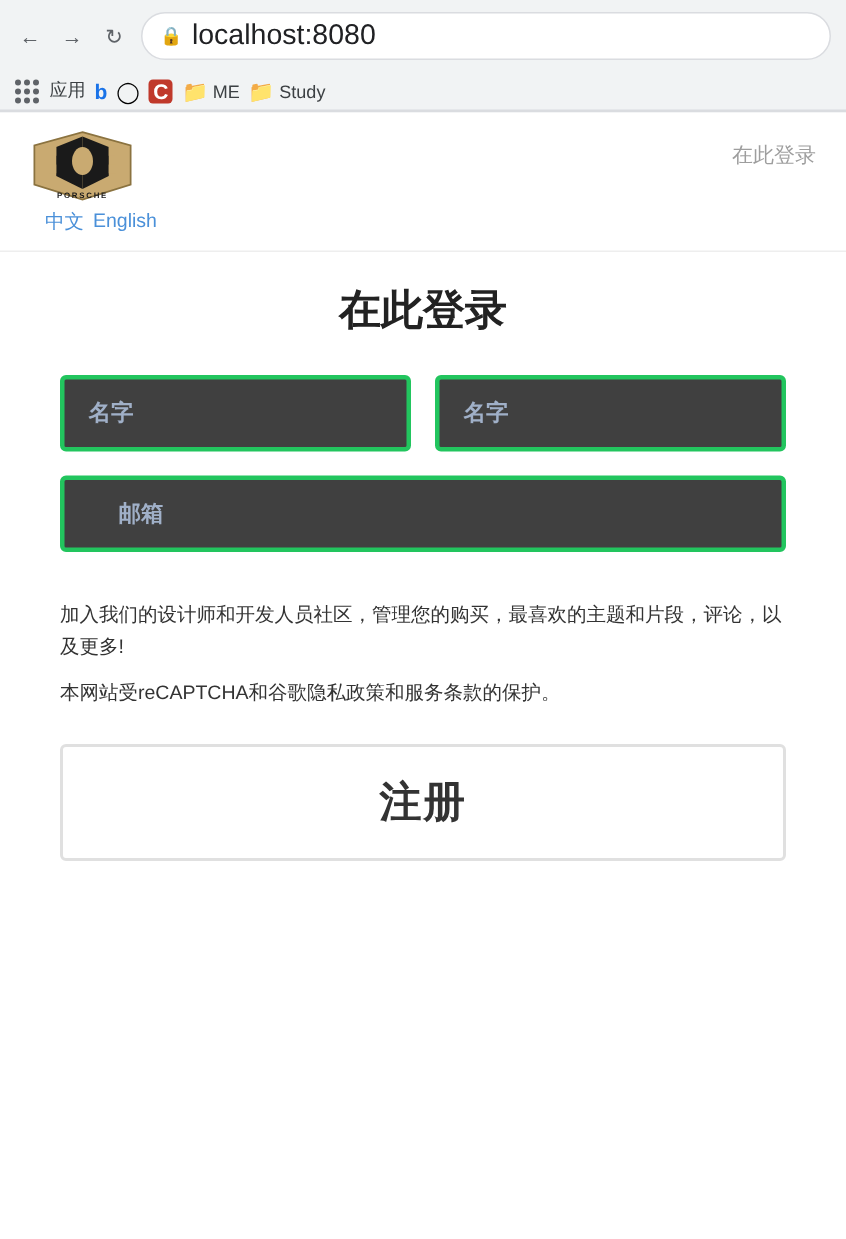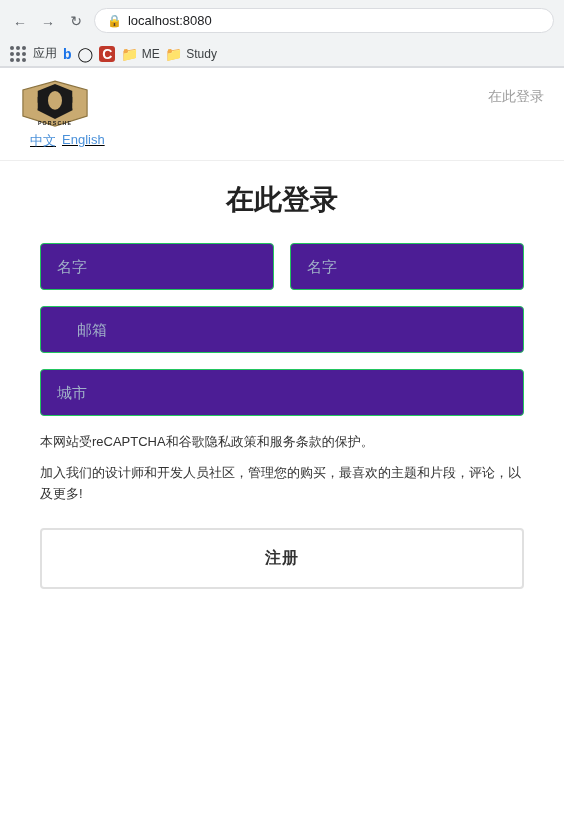--- a/index.html
+++ b/index.html
@@ -52,21 +52,21 @@
       flex: 1;
       gap: 6px;
     }
 
     .address-bar-icon {
       color: #188038;
       font-size: 12px;
     }
 
     .address-text {
-      font-size: 13px;
+      font-size: 19px;
       color: #202124;
     }
 
     .bookmarks-bar {
       display: flex;
       align-items: center;
       padding: 4px 10px;
       gap: 6px;
       background: #f1f3f4;
       border-bottom: 1px solid #dadce0;
@@ -121,21 +121,20 @@
       display: flex;
       flex-direction: column;
       align-items: flex-start;
     }
 
     .lang-links {
       display: flex;
       gap: 6px;
       margin-top: 4px;
       padding-left: 10px;
-      text-decoration: underline;
     }
 
     .lang-link {
       font-size: 13px;
       color: #4a90d9;
       cursor: pointer;
       text-decoration: none;
     }
 
     .header-login-link {
@@ -159,28 +158,29 @@
       margin-top: 10px;
     }
 
     .form-row {
       display: flex;
       gap: 16px;
       margin-bottom: 16px;
     }
 
     .form-input {
-      border: 1px solid #22c55e;
+      border: 3px solid #22c55e;
       border-radius: 4px;
       padding: 14px 16px;
       font-size: 15px;
       color: #a0b0c8;
-      background: #4c1d95;
+      background: #404040;
       outline: none;
       width: 100%;
+      font-weight: bold;
     }
 
     .form-input::placeholder {
       color: #a0b0c8;
     }
 
     .half-width {
       flex: 1;
     }
 
@@ -195,21 +195,21 @@
       line-height: 1.6;
       margin-bottom: 10px;
     }
 
     .register-btn {
       width: 100%;
       padding: 18px;
       background: #fff;
       border: 2px solid #e0e0e0;
       border-radius: 4px;
-      font-size: 16px;
+      font-size: 28px;
       font-weight: bold;
       color: #333;
       cursor: pointer;
       margin-top: 14px;
       letter-spacing: 1px;
     }
 
     
     .porsche-emblem {
       width: 70px;
@@ -306,24 +306,23 @@
 
     
     <div class="form-row">
       <input class="form-input full-width" type="email" placeholder="邮箱" style="">
     </div>
 
     
 
     
     <div class="form-row">
-      <input class="form-input half-width" type="text" placeholder="城市" style="">
-    </div>
-
-    
+    </div>
+
+    
+    <p class="info-text">加入我们的设计师和开发人员社区，管理您的购买，最喜欢的主题和片段，评论，以及更多!</p>
     <p class="info-text">本网站受reCAPTCHA和谷歌隐私政策和服务条款的保护。</p>
-    <p class="info-text">加入我们的设计师和开发人员社区，管理您的购买，最喜欢的主题和片段，评论，以及更多!</p>
 
     
     <button class="register-btn">注册</button>
 
   </div>
 </div>
 
 </body></html>

